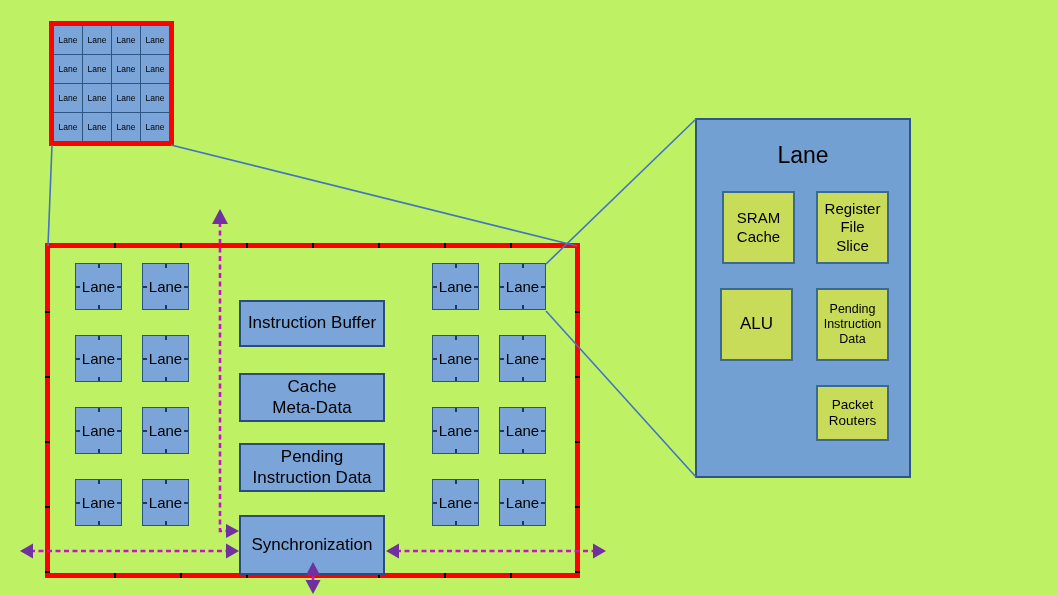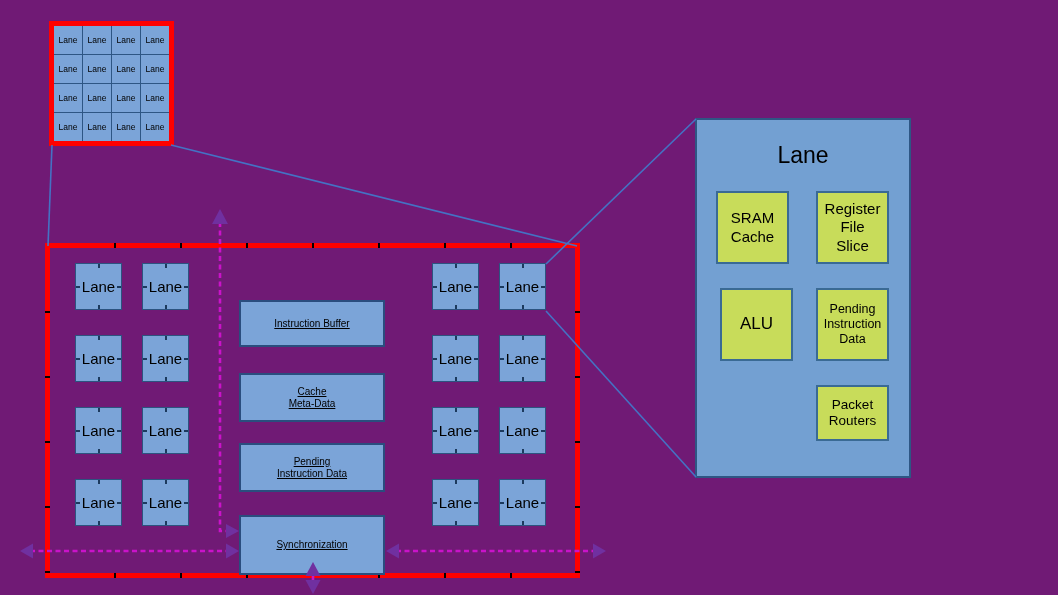--- a/index.html
+++ b/index.html
@@ -1,17 +1,17 @@
 <!DOCTYPE html>
 <html><head>
 <meta charset="utf-8">
 <style>
   html,body{margin:0;padding:0;background:#000;}
   #stage{
-    position:relative;width:1058px;height:595px;background:#701a75;overflow:hidden;
+    position:relative;width:1058px;height:595px;background:#bef264;overflow:hidden;
     font-family:"Liberation Sans", sans-serif;color:#000;
   }
 
   
   #overview-wrap{
     position:absolute;left:49px;top:21px;
     border:5px solid #ff0000;background:#2e5684;
   }
   #overview-grid{
     display:grid;grid-template-columns:repeat(4,28px);grid-auto-rows:28px;gap:1px;
@@ -53,21 +53,21 @@
       linear-gradient(#1c3a5e,#1c3a5e),linear-gradient(#1c3a5e,#1c3a5e);
     background-repeat:no-repeat;
     background-position:50% 0,50% 100%,0 50%,100% 50%;
     background-size:2px 4px,2px 4px,4px 2px,4px 2px;
   }
 
   .unit{
     position:absolute;left:189px;width:146px;box-sizing:border-box;
     background:#7ba4d8;border:2px solid #2a4d7e;
     display:flex;align-items:center;justify-content:center;text-align:center;
-    font-size:10px;line-height:1.2;white-space:pre-line;text-decoration:underline;
+    font-size:17px;line-height:1.2;white-space:pre-line;
   }
   #unit-instruction-buffer{top:52px;height:47px;}
   #unit-cache-meta-data{top:125px;height:49px;}
   #unit-pending-instruction-data{top:195px;height:49px;}
   #unit-synchronization{top:267px;height:60px;}
 
   
   #lane-detail{
     position:absolute;left:695px;top:118px;width:216px;height:360px;
     box-sizing:border-box;border:2px solid #2e5684;background:#73a0d2;
@@ -75,21 +75,21 @@
   #lane-detail-title{
     position:absolute;left:0;right:0;top:22px;text-align:center;
     font-size:23px;
   }
   .comp{
     position:absolute;width:73px;height:73px;box-sizing:border-box;
     background:#c8dc5a;border:2px solid #3a6a94;
     display:flex;align-items:center;justify-content:center;text-align:center;
     line-height:1.22;white-space:pre-line;
   }
-  #comp-sram{left:19px;top:71px;font-size:15px;}
+  #comp-sram{left:25px;top:71px;font-size:15px;}
   #comp-register-file{left:119px;top:71px;font-size:15px;}
   #comp-alu{left:23px;top:168px;font-size:17px;}
   #comp-pending{left:119px;top:168px;font-size:12.5px;}
   #comp-packet-routers{left:119px;top:265px;height:56px;font-size:13.5px;}
 
   
   #overlay{position:absolute;left:0;top:0;pointer-events:none;}
 </style>
 </head>
 <body>

